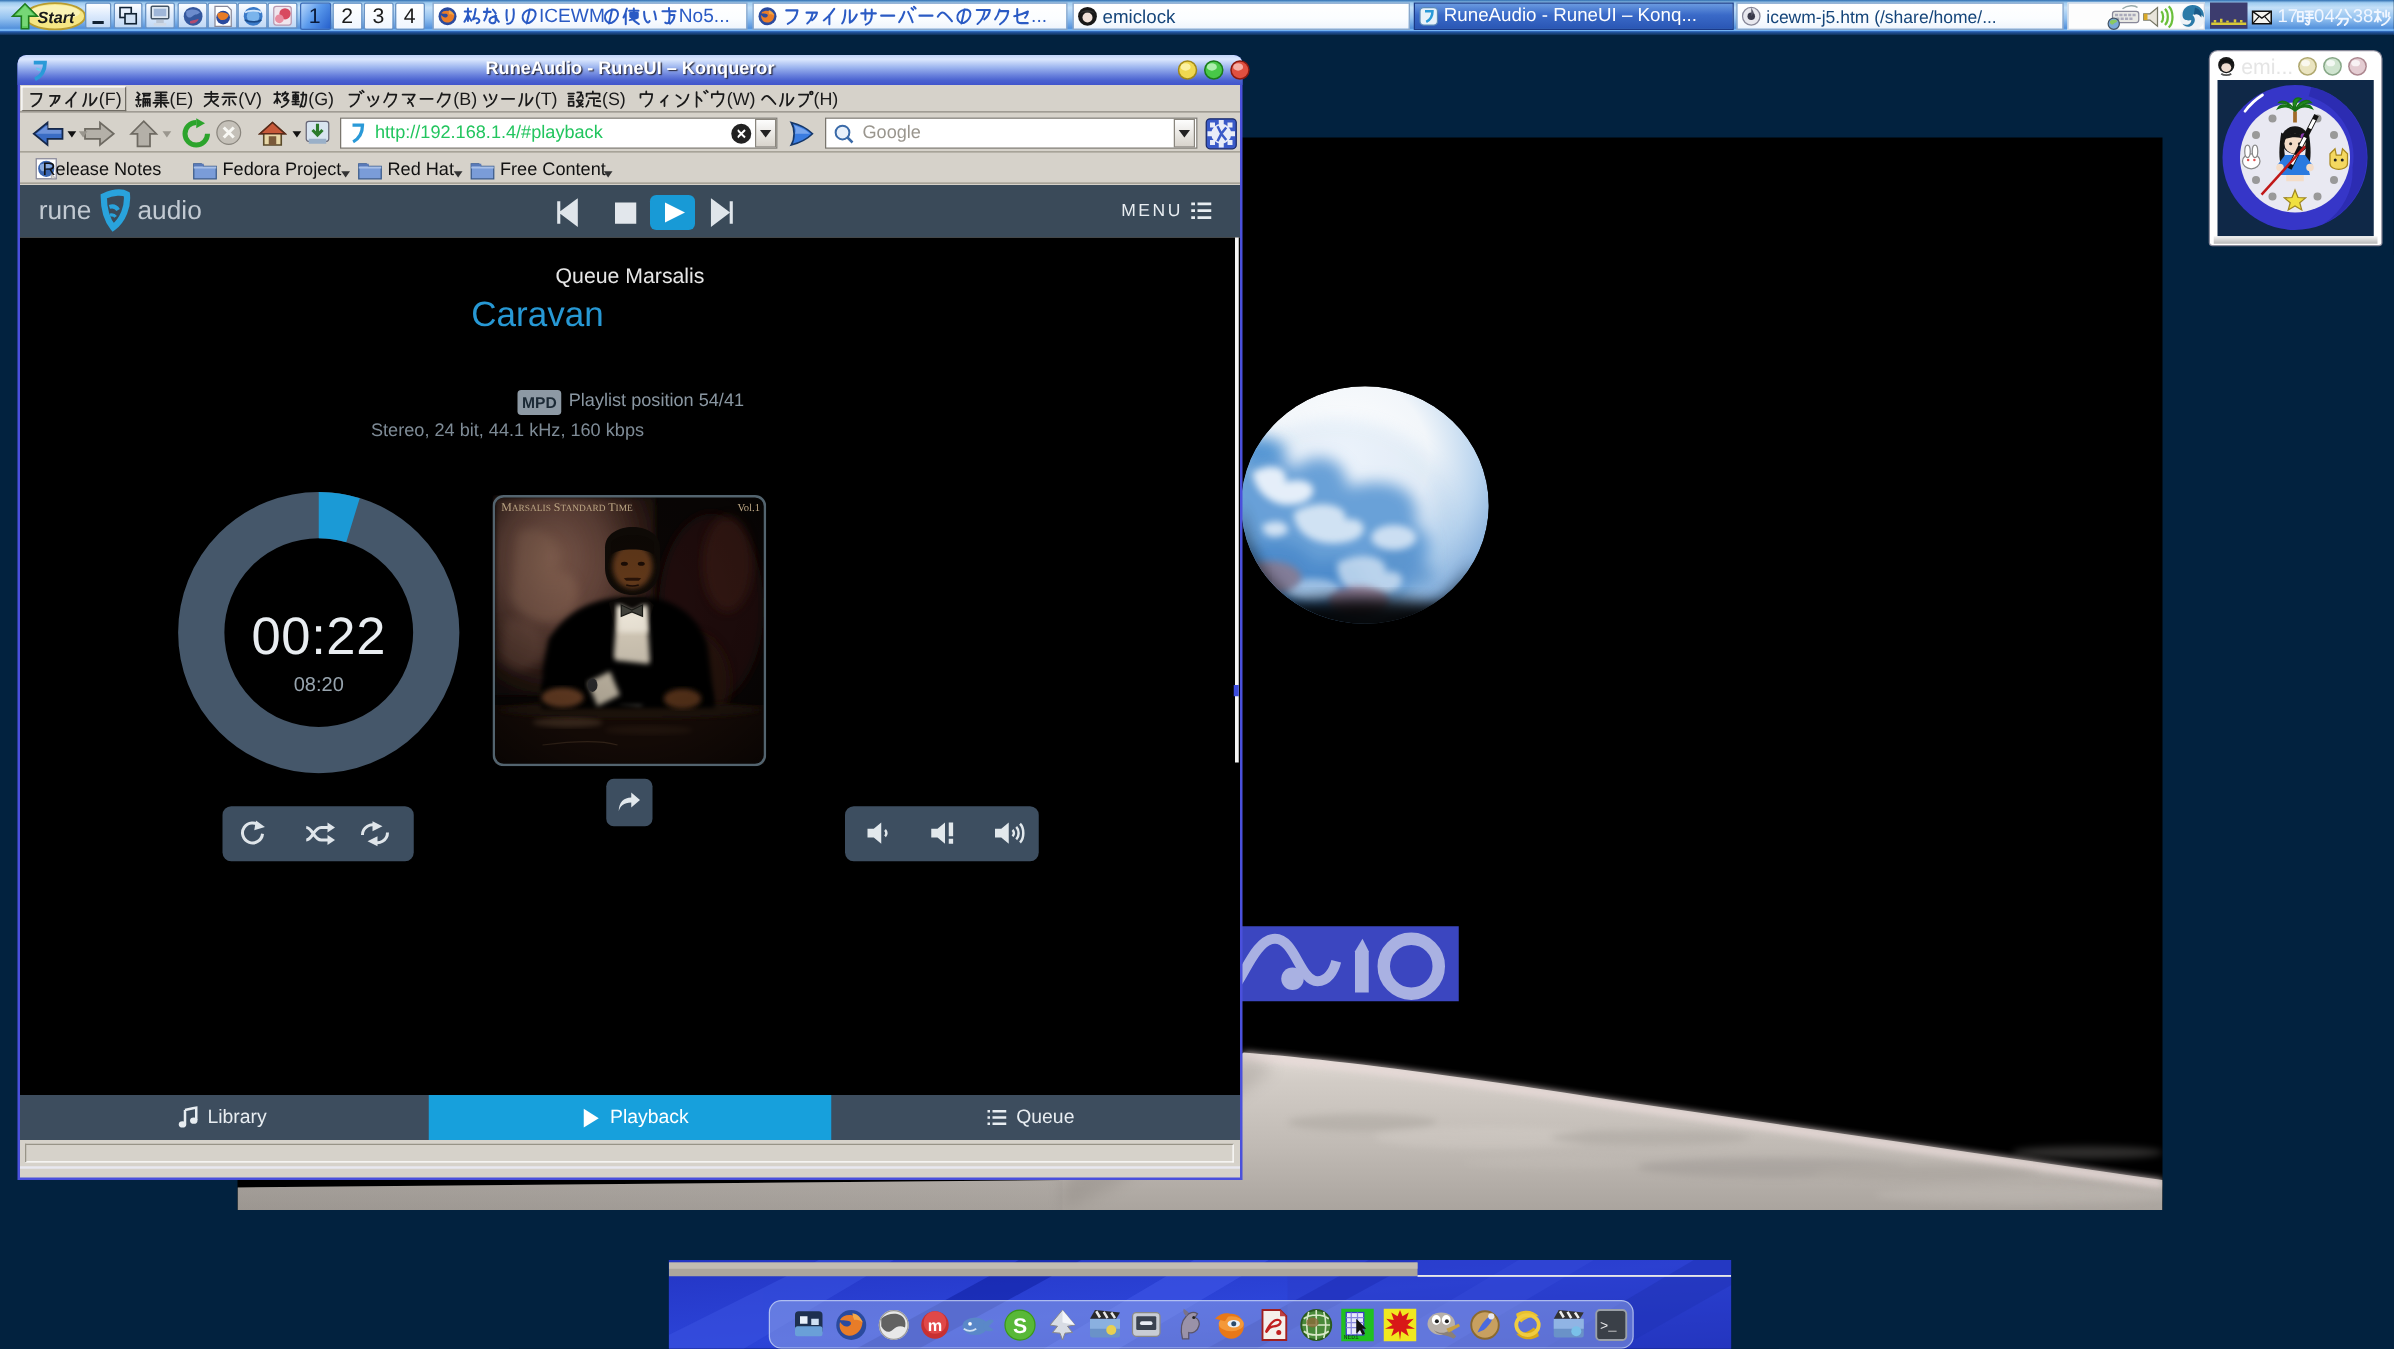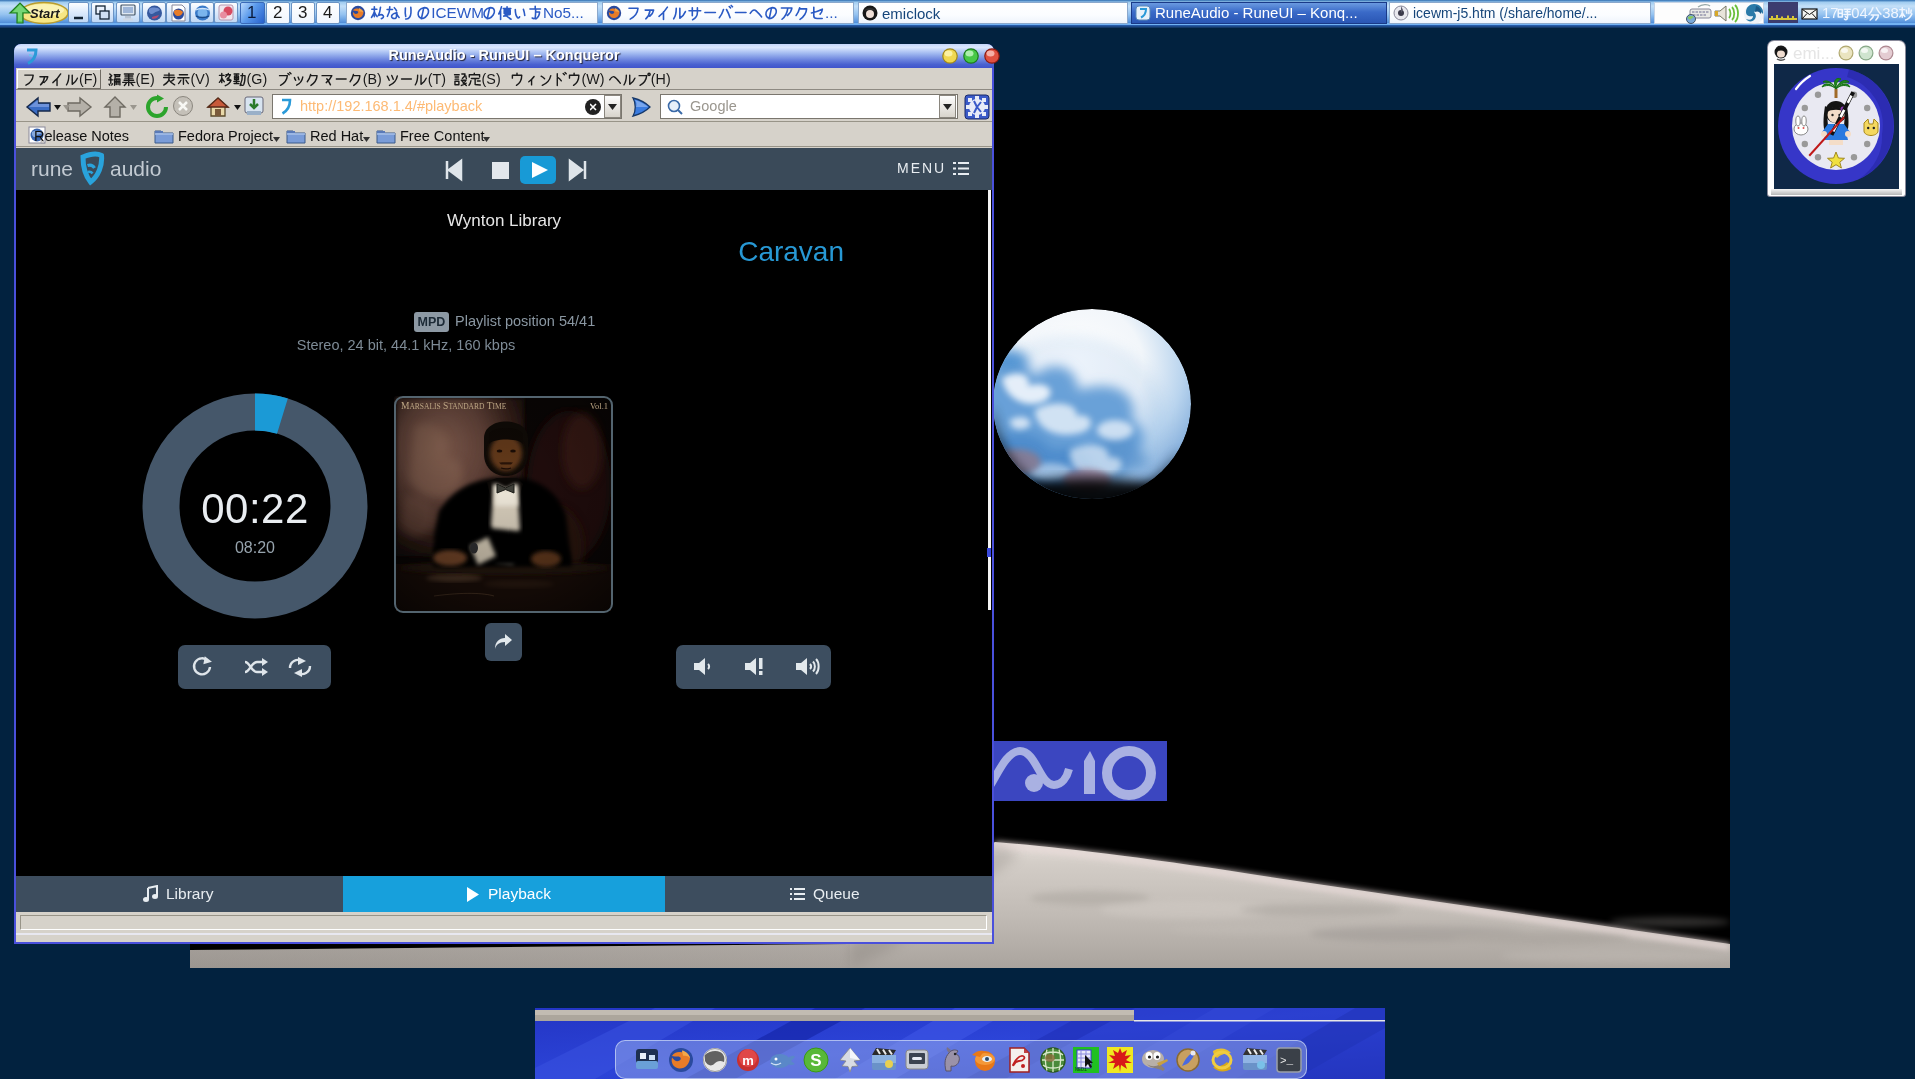--- a/index.html
+++ b/index.html
@@ -369,21 +369,21 @@
 </svg>
     <svg class="abs" style="left:228px;top:50px" width="26" height="26">
 <rect x="3" y="3" width="18" height="16" rx="2" fill="#d8e4f0" stroke="#667"></rect>
 <path d="M12 5 V13 M8 10 L12 14 L16 10" stroke="#2a7a2a" stroke-width="2.5" fill="none"></path>
 <rect x="5" y="17" width="14" height="4" fill="#9ab0c8"></rect>
 </svg>
     <div class="abs" style="left:258px;top:50px;width:350px;height:25px;background:#fff;border:1px solid #7a766e"></div>
     <svg class="abs" style="left:263px;top:54px" width="18" height="18">
 <path d="M5 2 H13 C13 8 10 13 5.5 15.5" stroke="#2a9ad8" stroke-width="2.6" fill="none"></path>
     </svg>
-    <div class="abs" style="left:286px;top:54px;font-size:14.5px;color:#fdba74">http://192.168.1.4/#playback</div>
+    <div class="abs" style="left:286px;top:54px;font-size:14.5px;color:#22c55e">http://192.168.1.4/#playback</div>
     <svg class="abs" style="left:570px;top:54px" width="18" height="18">
 <circle cx="9" cy="9" r="8" fill="#222"></circle>
       <path d="M6 6 L12 12 M12 6 L6 12" stroke="#fff" stroke-width="1.6"></path>
 <path d="M3 9 L6 5 L6 13 Z" fill="#222"></path>
     </svg>
     <div class="abs" style="left:590px;top:51px;width:17px;height:23px;background:linear-gradient(#fdfdfd,#d8d4cc);border:1px solid #8a867e"></div>
 <svg class="abs" style="left:593px;top:59px" width="12" height="8">
       <path d="M1 1 L10 1 L5.5 7 Z" fill="#222"></path>
     </svg>
     <svg class="abs" style="left:614px;top:50px" width="28" height="26">
@@ -472,22 +472,22 @@
 </svg>
     <div class="abs" style="left:883px;top:116px;font-size:14px;letter-spacing:2px;color:#e8edf1">MENU</div>
     <svg class="abs" style="left:938px;top:117px" width="18" height="15">
 <g stroke="#e8edf1" stroke-width="2.2">
         <path d="M1 2 H4 M6 2 H17 M1 7.5 H4 M6 7.5 H17 M1 13 H4 M6 13 H17"></path>
       </g>
 </svg>
     <div class="abs" style="left:2px;top:146px;width:976px;height:686px;background:#000"></div>
     <div class="abs" style="left:974px;top:146px;width:3px;height:420px;background:#f4f4f4"></div>
     <div class="abs" style="left:973px;top:504px;width:4px;height:9px;background:#3a4adc"></div>
-    <div class="abs" style="left:2px;top:167px;width:976px;text-align:center;font-size:17px;color:#e6e6e6;font-weight:400;letter-spacing:0px">Wynton Library</div>
-    <div class="abs" style="left:2px;top:192px;width:828px;text-align:right;font-size:28px;color:#2798d4;font-weight:400;letter-spacing:0px">Caravan</div>
+    <div class="abs" style="left:2px;top:167px;width:976px;text-align:center;font-size:17px;color:#e6e6e6;font-weight:400;letter-spacing:0px">Queue Marsalis</div>
+    <div class="abs" style="left:2px;top:192px;width:828px;text-align:center;font-size:28px;color:#2798d4;font-weight:400;letter-spacing:0px">Caravan</div>
     <div class="abs" style="left:400px;top:268px;width:35px;height:20px;background:#8d99a4;border-radius:3px;text-align:center;font-size:12.5px;font-weight:bold;color:#1c2a36;line-height:20px">MPD</div>
     <div class="abs" style="left:441px;top:269px;font-size:14.5px;color:#8a97a2">Playlist position 54/41</div>
     <div class="abs" style="left:2px;top:293px;width:780px;text-align:center;font-size:14.5px;color:#7e8b96;font-weight:400;letter-spacing:0px">Stereo, 24 bit, 44.1 kHz, 160 kbps</div>
     <svg class="abs" style="left:128px;top:349px" width="226" height="226">
 <circle cx="113" cy="113" r="94" fill="none" stroke="#45576a" stroke-width="37"></circle>
 <path d="M113 0.5 A112.5 112.5 0 0 1 145.8 5.5 L135.0 40.8 A75.5 75.5 0 0 0 113 37.5 Z" fill="#1b9ad6" stroke="none"></path>
 <text x="113" y="130" text-anchor="middle" font-size="42" fill="#e9edf1" font-weight="300" letter-spacing="0.5" font-family="Liberation Sans, sans-serif">00:22</text>
 <text x="113" y="160" text-anchor="middle" font-size="16" fill="#97a4ae" font-family="Liberation Sans, sans-serif">08:20</text>
 </svg>
     <svg class="abs" style="left:380px;top:352px" width="219" height="217">

